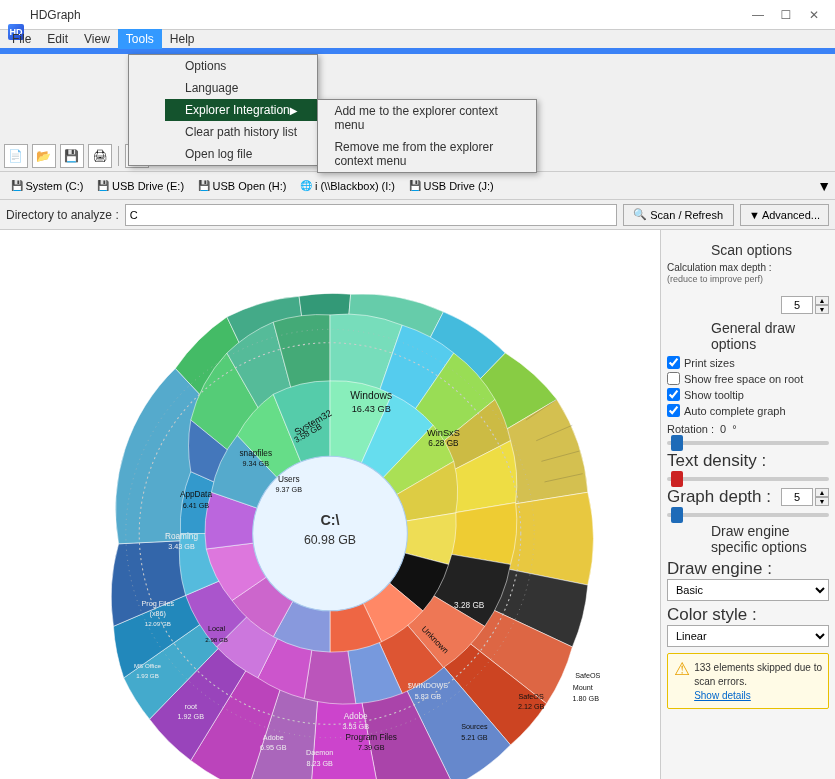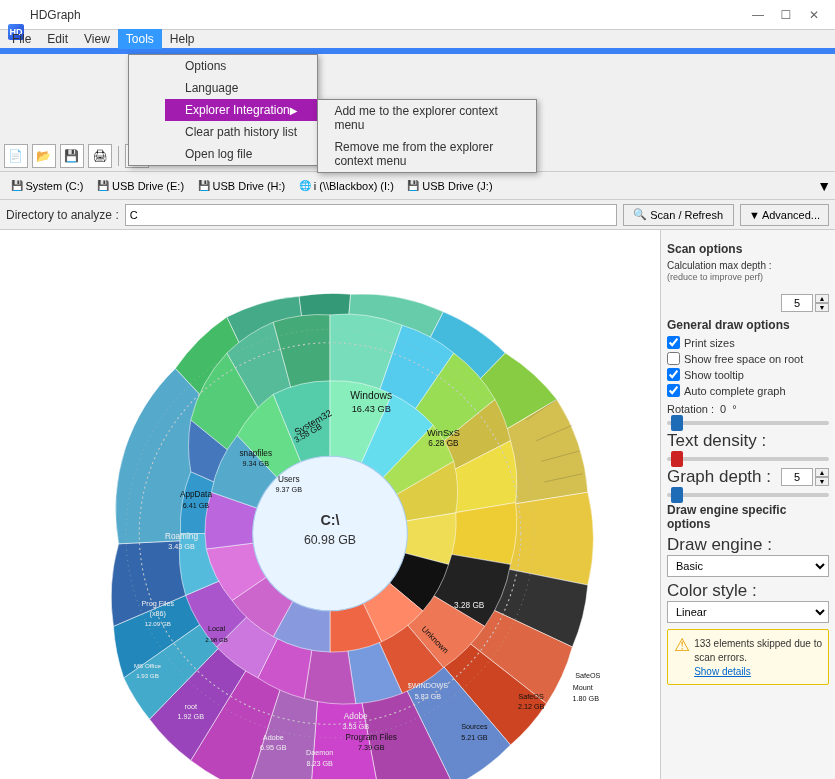--- a/index.html
+++ b/index.html
@@ -37,21 +37,21 @@
     .advanced-btn { height: 22px; padding: 0 8px; background: #f0f0f0; border: 1px solid #aaa; cursor: pointer; font-size: 11px; display: flex; align-items: center; gap: 2px; }
 
     
     .main-content { display: flex; height: calc(779px - 30px - 24px - 32px - 28px - 30px - 28px); }
 
     
     .chart-area { flex: 1; background: white; position: relative; overflow: hidden; }
 
     
     .right-panel { width: 175px; background: #f5f5f5; border-left: 1px solid #ccc; padding: 6px; overflow-y: auto; flex-shrink: 0; }
-    .panel-section-title { font-size: 12px; color: #333; font-weight: bold; margin-bottom: 4px; margin-top: 6px; }
+    .panel-section-title { font-size: 14px; color: #333; font-weight: normal; margin-bottom: 4px; margin-top: 6px; margin-left: 44px; }
     .panel-label { font-size: 17px; color: #333; }
     .spinner-control { display: flex; align-items: center; gap: 2px; }
     .spinner-input { width: 32px; height: 18px; border: 1px solid #aaa; text-align: center; font-size: 11px; }
     .spinner-btns { display: flex; flex-direction: column; }
     .spinner-btn { width: 14px; height: 9px; border: 1px solid #aaa; background: #f0f0f0; cursor: pointer; display: flex; align-items: center; justify-content: center; font-size: 7px; line-height: 1; }
     .checkbox-row { display: flex; align-items: center; gap: 4px; margin-bottom: 3px; }
     .checkbox-row input { margin: 0; }
     .checkbox-label { font-size: 11px; color: #333; }
     .slider-container { margin: 4px 0 6px 0; }
     .slider-track { width: 100%; height: 4px; background: #ccc; border-radius: 2px; position: relative; margin: 6px 0; }
@@ -62,21 +62,21 @@
     .dropdown-control { width: 100%; height: 22px; border: 1px solid #aaa; font-size: 11px; background: white; padding: 0 4px; }
     .draw-engine-row { margin-bottom: 4px; }
 
     
     .warning-box { margin: 6px 0; padding: 6px; background: #fffbe6; border: 1px solid #e8c000; border-radius: 2px; display: flex; gap: 4px; align-items: flex-start; }
     .warning-icon { color: #e8a000; font-size: 18px; flex-shrink: 0; margin-top: -2px; }
     .warning-text { font-size: 10px; color: #333; line-height: 1.3; }
     .show-details-link { color: #0066cc; cursor: pointer; text-decoration: underline; font-size: 10px; }
     .dropdown-menu { position: absolute; background: #f0f0f0; border: 1px solid #888; box-shadow: 2px 2px 6px rgba(0,0,0,0.3); z-index: 200; min-width: 160px; }
     .dropdown-menu-item { padding: 4px 20px; font-size: 12px; color: #333; cursor: pointer; display: flex; align-items: center; justify-content: space-between; }
-    .dropdown-menu-item.highlighted { background: #a21caf; color: white; }
+    .dropdown-menu-item.highlighted { background: #14532d; color: white; }
     .submenu-arrow { font-size: 10px; }
 
     
     .submenu { position: absolute; background: #f0f0f0; border: 1px solid #888; box-shadow: 2px 2px 6px rgba(0,0,0,0.3); z-index: 300; min-width: 220px; left: 100%; top: 0; }
     .submenu-item { padding: 4px 16px; font-size: 12px; color: #333; cursor: pointer; }
 
     
     .disk-chart-svg { width: 100%; height: 100%; }
   </style>
 </head>
@@ -135,21 +135,21 @@
   <div class="drive-tab">
     <span class="drive-icon">💾</span>
     <span>System (C:)</span>
   </div>
   <div class="drive-tab">
     <span class="drive-icon">💾</span>
     <span>USB Drive (E:)</span>
   </div>
   <div class="drive-tab">
     <span class="drive-icon">💾</span>
-    <span>USB Drive (H:)</span>
+    <span>USB Open (H:)</span>
   </div>
   <div class="drive-tab">
     <span class="drive-icon">🌐</span>
     <span>i (\\Blackbox) (I:)</span>
   </div>
   <div class="drive-tab">
     <span class="drive-icon">💾</span>
     <span>USB Drive (J:)</span>
   </div>
   <span style="margin-left:auto; cursor:pointer; font-size:14px;">▼</span>

